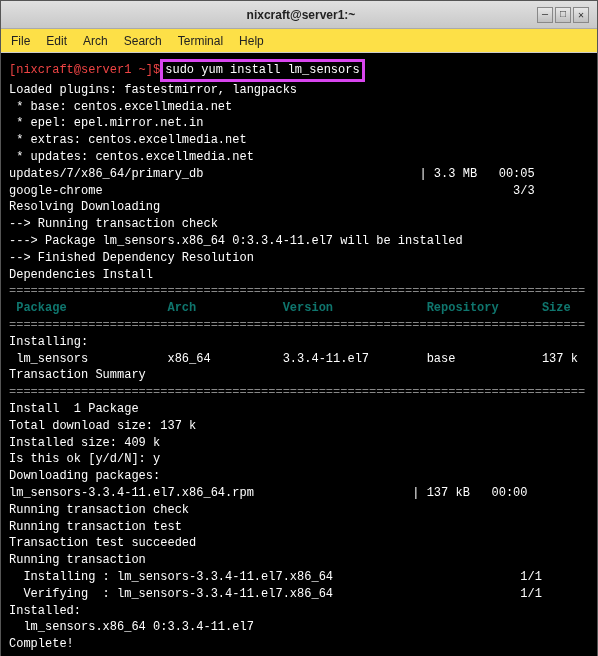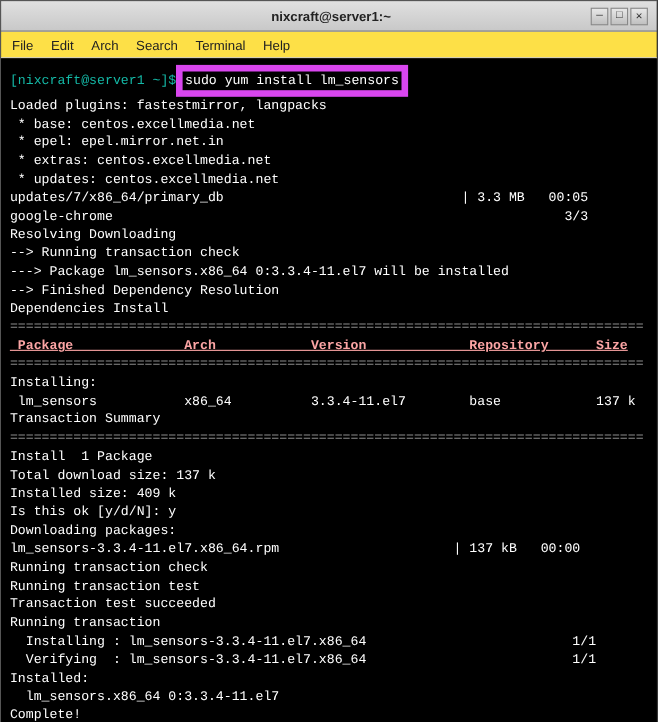--- a/index.html
+++ b/index.html
@@ -74,36 +74,35 @@
       min-height: 600px;
       line-height: 1.4;
       overflow-y: auto;
     }
     .cmd-line {
       display: flex;
       align-items: center;
       flex-wrap: wrap;
     }
     .prompt {
-      color: #14b8a6;
+      color: #ef4444;
     }
     .cmd-box {
       display: inline-block;
-      border: 6px solid #d946ef;
+      border: 3px solid #d946ef;
       padding: 0 2px;
       color: #ffffff;
       background: transparent;
     }
     .separator-line {
       color: #888888;
     }
     .col-header {
-      color: #fca5a5;
+      color: #0f766e;
       font-weight: bold;
-      text-decoration: underline;
     }
     @keyframes blink {
       0%, 100% { opacity: 1; }
       50% { opacity: 0; }
     }
     .line { white-space: pre; }
   </style>
 </head>
 <body>
 

